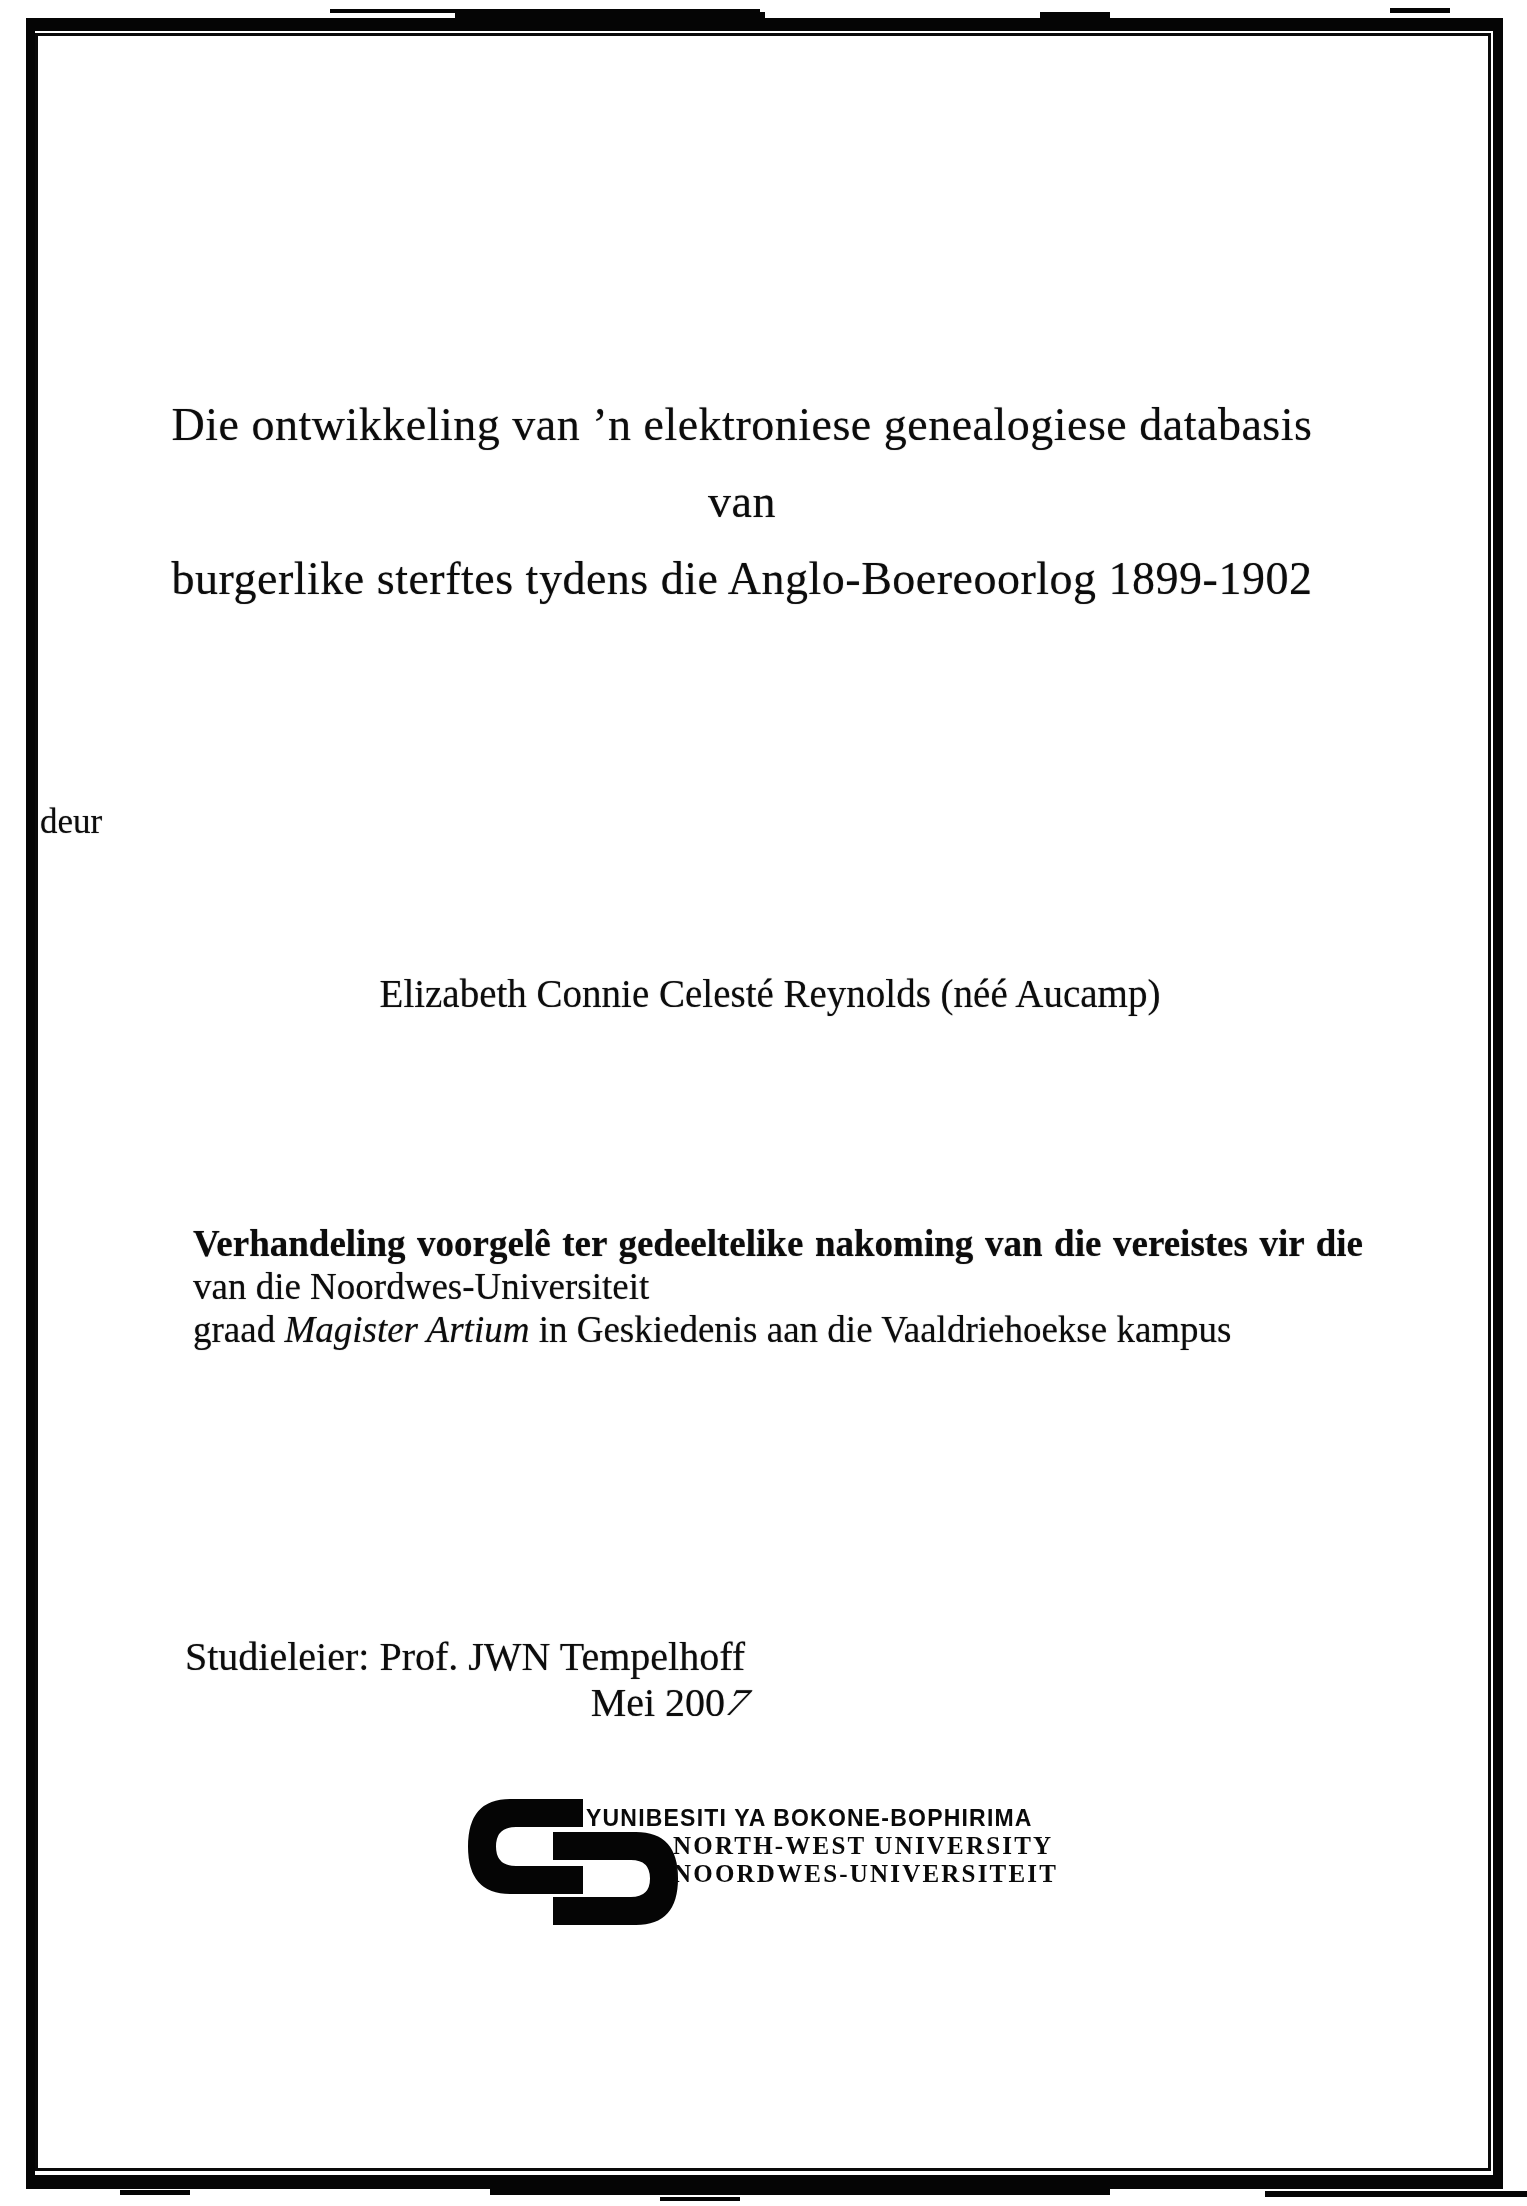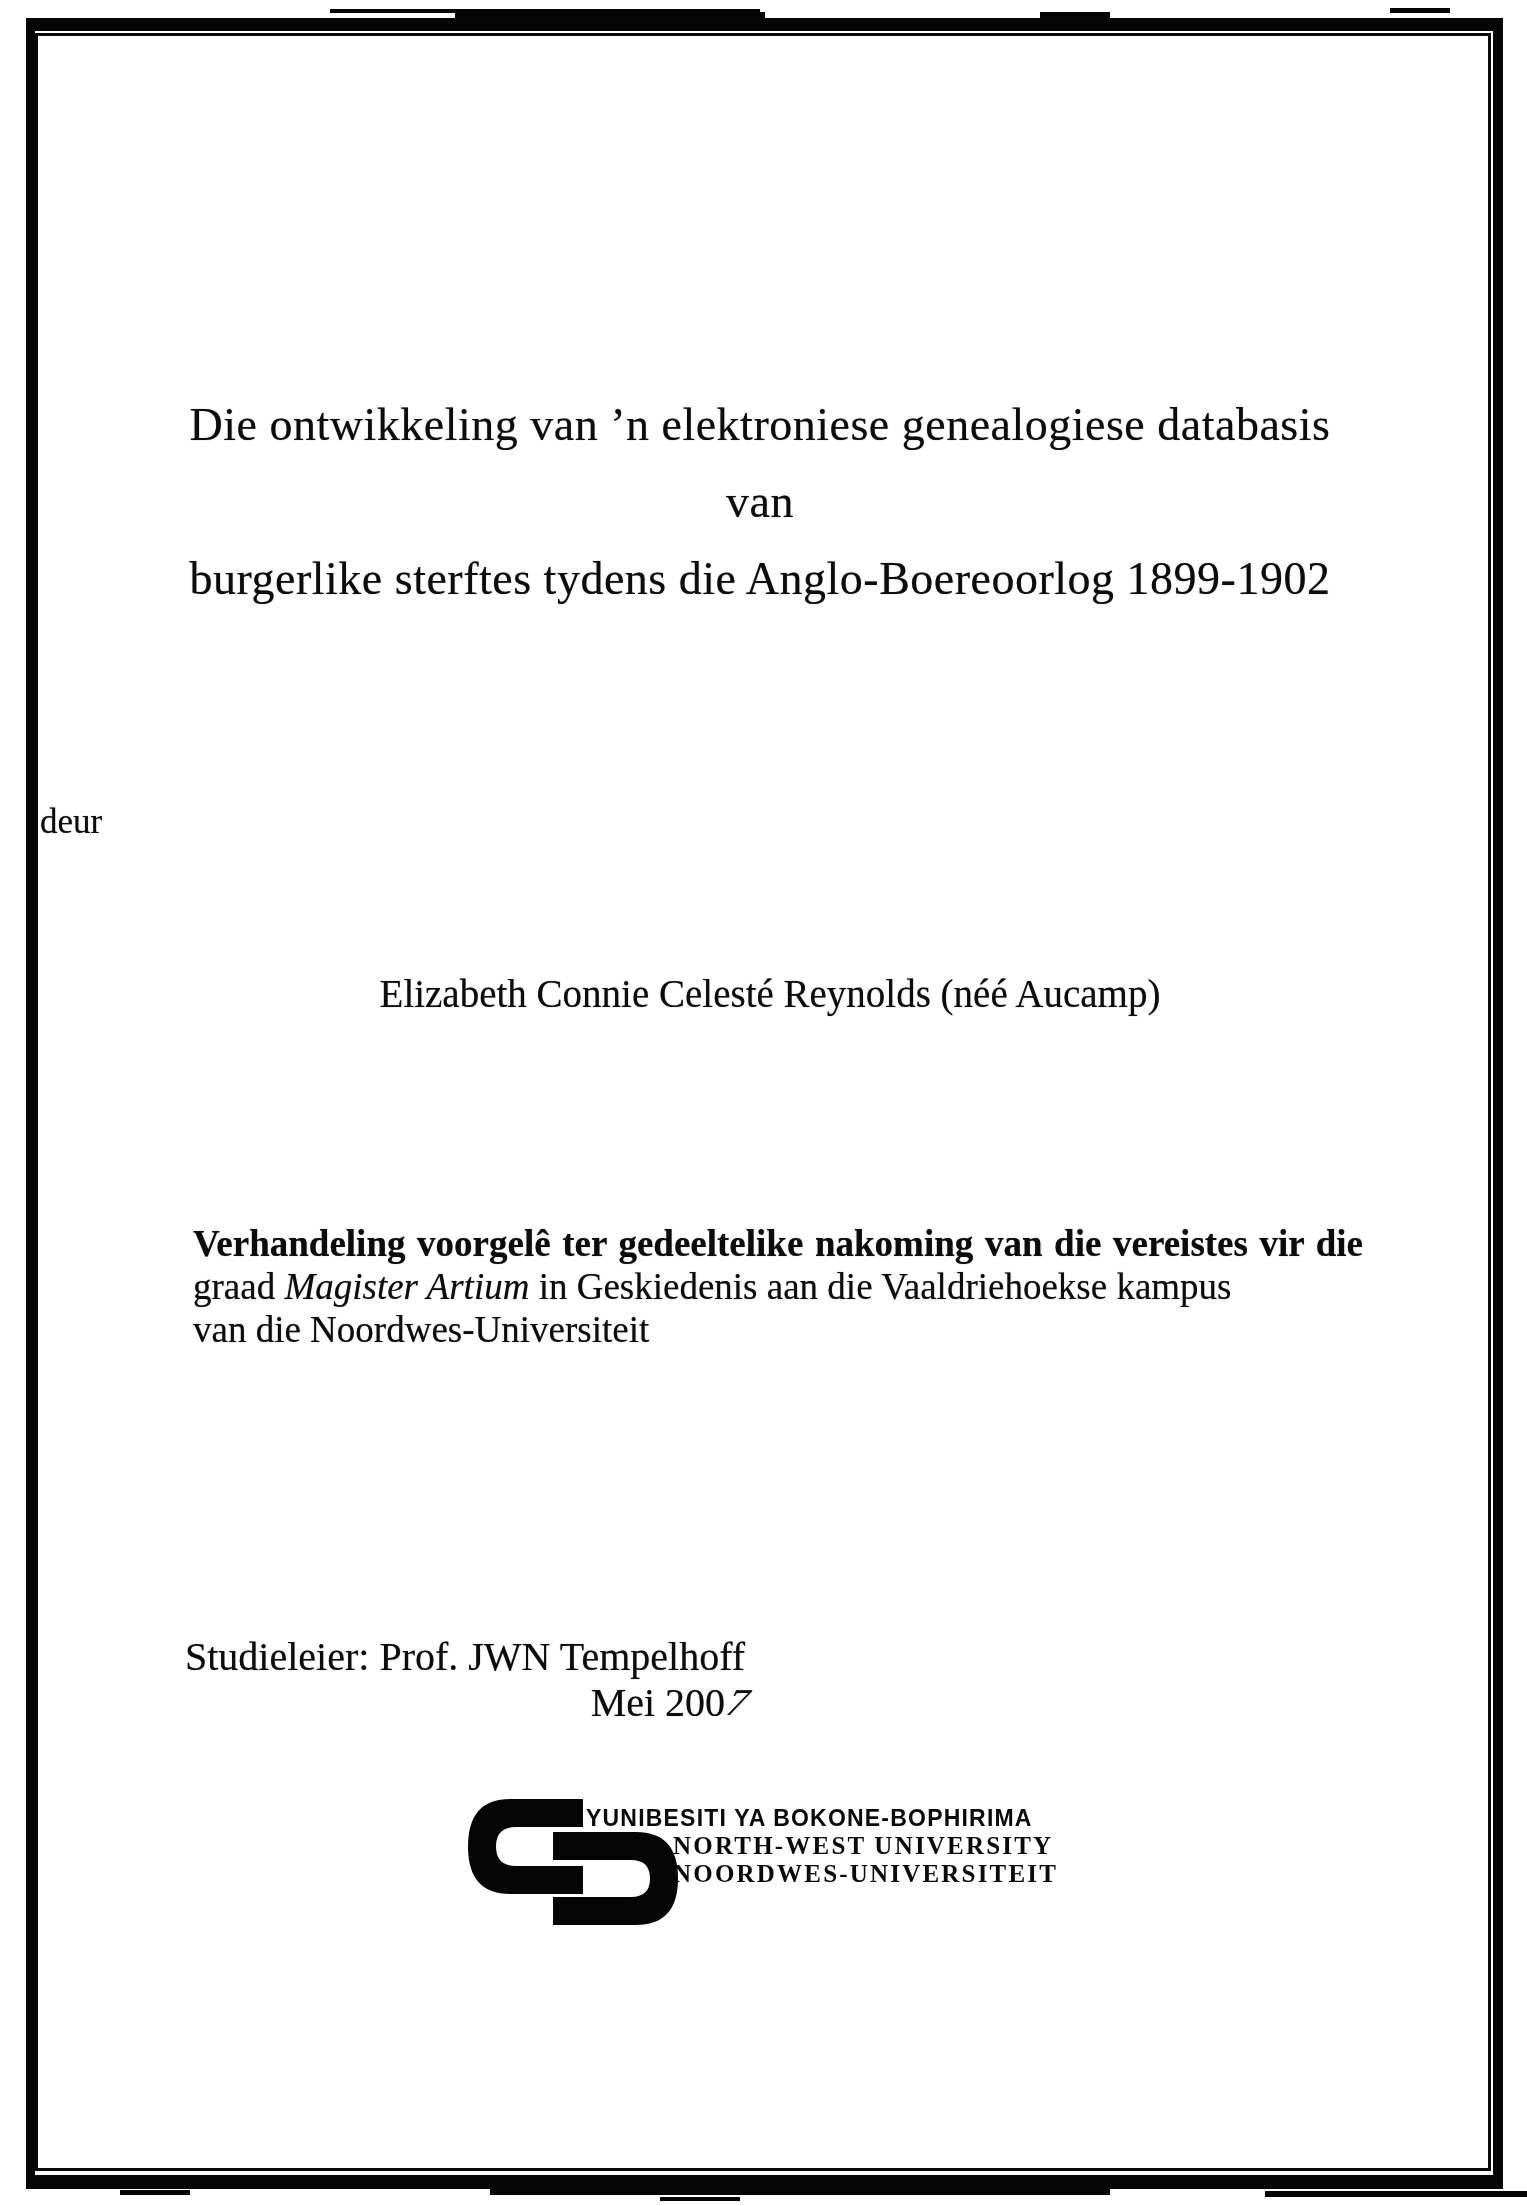--- a/index.html
+++ b/index.html
@@ -36,21 +36,21 @@
   .artifact {
     position: absolute;
     background: #050505;
   }
   
   .scan-text {
     text-shadow: 0 0 1px rgba(10,10,10,0.55);
   }
   .doc-title {
     position: absolute;
-    left: 160px; top: 386px;
+    left: 142px; top: 386px;
     width: 1200px;
     font-size: 46px;
     line-height: 77px;
     text-align: center;
     letter-spacing: 0.5px;
   }
   .byline {
     position: absolute;
     left: 40px; top: 802px;
     width: 1470px;
@@ -138,22 +138,22 @@
   <div>Die ontwikkeling van ’n elektroniese genealogiese databasis van</div>
   <div>burgerlike sterftes tydens die Anglo-Boereoorlog 1899-1902</div>
 </div>
 
 <div class="byline scan-text">deur</div>
 
 <div class="author scan-text">Elizabeth Connie Celesté Reynolds (néé Aucamp)</div>
 
 <div class="statement scan-text">
   <div class="justify-line">Verhandeling voorgelê ter gedeeltelike nakoming van die vereistes vir die</div>
+  <div>van die Noordwes-Universiteit</div>
   <div><span>graad </span><span class="italic">Magister Artium</span><span> in Geskiedenis aan die Vaaldriehoekse kampus</span></div>
-  <div>van die Noordwes-Universiteit</div>
 </div>
 
 <div class="supervisor-block scan-text">
   <div>Studieleier: Prof. JWN Tempelhoff</div>
   <div><span>Mei 200</span><span class="glitch-seven">7</span></div>
 </div>
 
 <svg class="logo-mark" viewBox="0 0 212 130" aria-hidden="true">
 
   <path fill="#050505" d="M 115 0 L 42 0 Q 0 0 0 47.5 Q 0 95 42 95 L 115 95 L 115 67 L 48 67 Q 28 67 28 47.5 Q 28 28 48 28 L 115 28 Z"></path>

